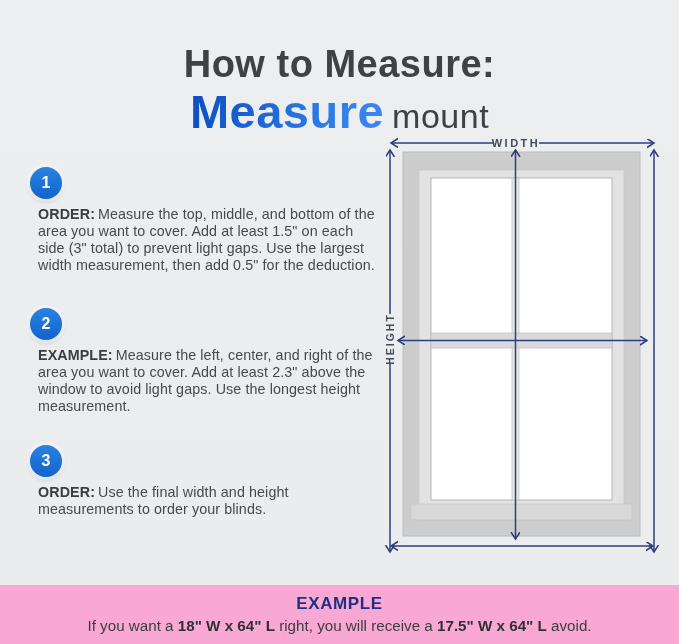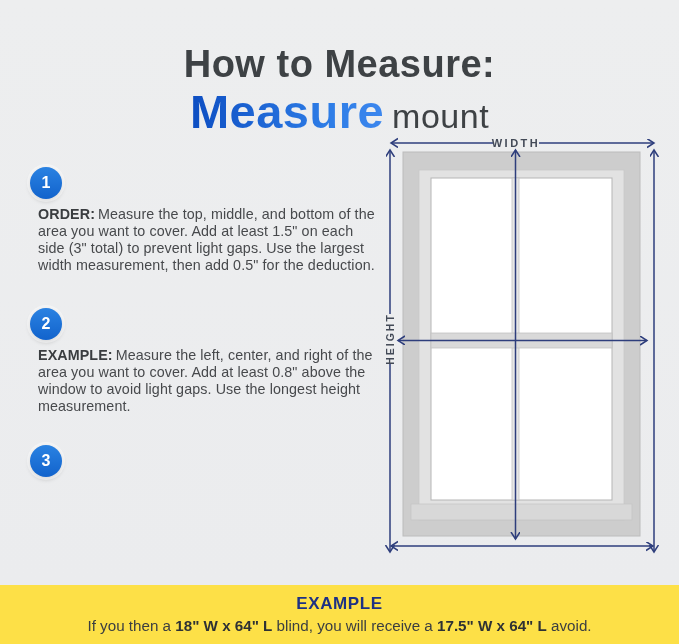--- a/index.html
+++ b/index.html
@@ -84,21 +84,21 @@
   
   .diagram {
     position: absolute;
     left: 373px; top: 128px;
   }
   
   .example {
     position: absolute;
     left: 0; top: 585px;
     width: 679px; height: 59px;
-    background: #fde047;
+    background: #f9a8d4;
     text-align: center;
   }
   .example-heading {
     margin-top: 9px;
     font-size: 17px;
     font-weight: 700;
     color: #1d3184;
     letter-spacing: 0.6px;
   }
   .example-body {
@@ -124,26 +124,29 @@
     <div class="step step-1">
       <div class="step-badge">1</div>
       <div class="step-text">
         <span class="step-label">ORDER:</span><span>Measure the top, middle, and bottom of the area you want to cover. Add at least 1.5" on each side (3" total) to prevent light gaps. Use the largest width measurement, then add 0.5" for the deduction.</span>
       </div>
     </div>
 
     <div class="step step-2">
       <div class="step-badge">2</div>
       <div class="step-text">
-        <span class="step-label">EXAMPLE:</span><span>Measure the left, center, and right of the area you want to cover. Add at least 0.8" above the window to avoid light gaps. Use the longest height measurement.</span>
+        <span class="step-label">EXAMPLE:</span><span>Measure the left, center, and right of the area you want to cover. Add at least 2.3" above the window to avoid light gaps. Use the longest height measurement.</span>
       </div>
     </div>
 
     <div class="step step-3">
       <div class="step-badge">3</div>
+      <div class="step-text">
+        <span class="step-label">ORDER:</span><span>Use the final width and height measurements to order your blinds.</span>
+      </div>
     </div>
 
     <svg class="diagram" width="292" height="442" viewBox="0 0 292 442">
       <defs>
         <marker id="ah" markerWidth="12" markerHeight="12" refX="7" refY="4.5" orient="auto-start-reverse" markerUnits="userSpaceOnUse">
           <path d="M0,0 L7,4.5 L0,9" fill="none" stroke="#2e3e7c" stroke-width="1.5"></path>
         </marker>
       </defs>
 
       <g>
@@ -173,16 +176,16 @@
       </g>
 
       <text x="143" y="19" text-anchor="middle" font-size="11" font-weight="700" letter-spacing="2.5" fill="#434a57">WIDTH</text>
       <text x="0" y="0" transform="translate(21 211) rotate(-90)" text-anchor="middle" font-size="10.5" font-weight="700" letter-spacing="2" fill="#434a57">HEIGHT</text>
     </svg>
   </div>
 
   <div class="example">
     <div class="example-heading">EXAMPLE</div>
     <div class="example-body">
-      <span>If you then a </span><b>18" W x 64" L</b><span> blind, you will receive a </span><b>17.5" W x 64" L</b><span> avoid.</span>
+      <span>If you want a </span><b>18" W x 64" L</b><span> right, you will receive a </span><b>17.5" W x 64" L</b><span> avoid.</span>
     </div>
   </div>
 </div>
 
 </body></html>

